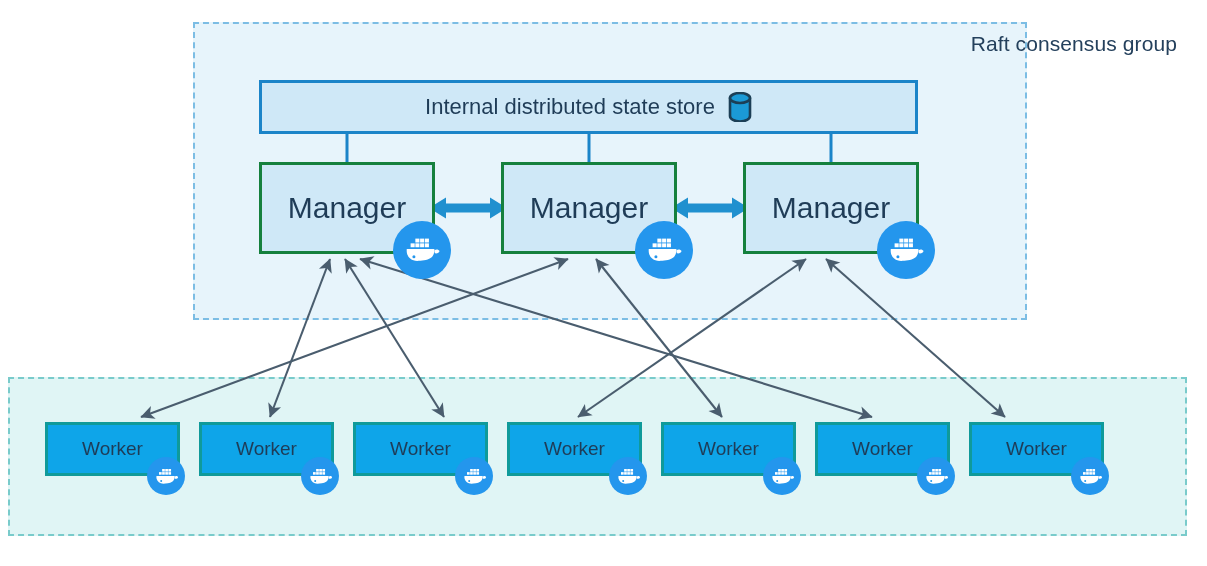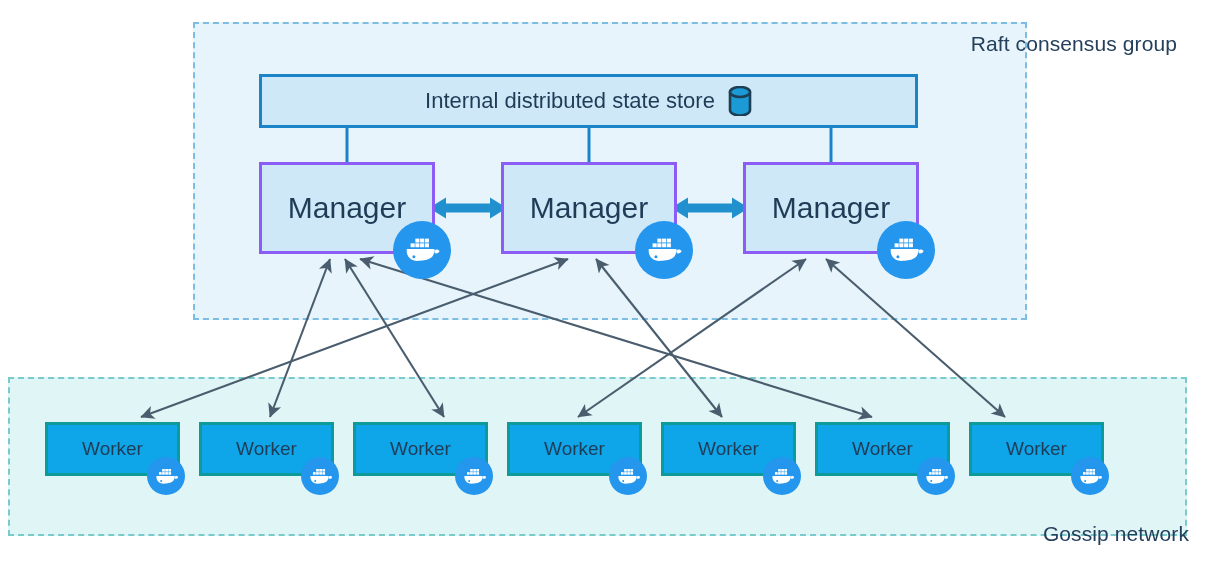--- a/index.html
+++ b/index.html
@@ -79,36 +79,36 @@
   }
   .node-label {
     color: #1f3c57;
     white-space: nowrap;
   }
 
   .store-box {
     background: #cfe8f7;
     border: 3px solid #1b84c8;
     left: 259px;
-    top: 74px;
+    top: 80px;
     width: 659px;
     height: 54px;
   }
   .store-inner {
     display: flex;
     align-items: center;
     gap: 13px;
   }
   .store-box .node-label {
     font-size: 22px;
   }
 
   .manager-box {
     background: #cfe8f7;
-    border: 3px solid #8b5cf6;
+    border: 3px solid #15803d;
     top: 162px;
     width: 176px;
     height: 92px;
   }
   .manager-box .node-label {
     font-size: 30px;
   }
   #manager-1 { left: 259px; }
   #manager-2 { left: 501px; }
   #manager-3 { left: 743px; }
@@ -176,21 +176,20 @@
       <path d="M330,259 L270,417"></path>
       <path d="M345,259 L444,417"></path>
       <path d="M806,259 L578,417"></path>
       <path d="M596,259 L722,417"></path>
       <path d="M360,259 L872,417"></path>
       <path d="M826,259 L1005,417"></path>
     </g>
   </svg>
 
   <div class="group-label" id="raft-label">Raft consensus group</div>
-  <div class="group-label" id="gossip-label">Gossip network</div>
 
   <div class="node store-box">
     <div class="store-inner">
       <span class="node-label">Internal distributed state store</span>
       <span>
         <svg class="db-icon" width="24" height="30" viewBox="0 0 24 30">
           <path d="M2,6 L2,24 A10,5.5 0 0 0 22,24 L22,6 Z" fill="#1b9ad6" stroke="#1c3f56" stroke-width="2.6" stroke-linejoin="round"></path>
           <ellipse cx="12" cy="6" rx="10" ry="5" fill="#1b9ad6" stroke="#1c3f56" stroke-width="2.6"></ellipse>
         </svg>
       </span>

